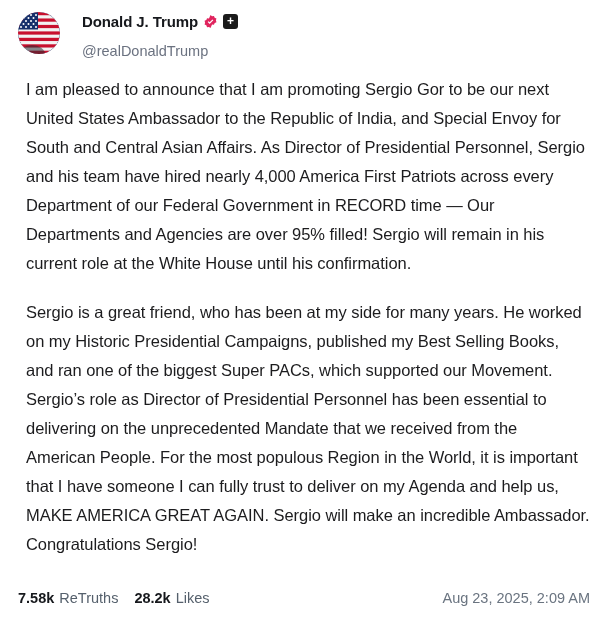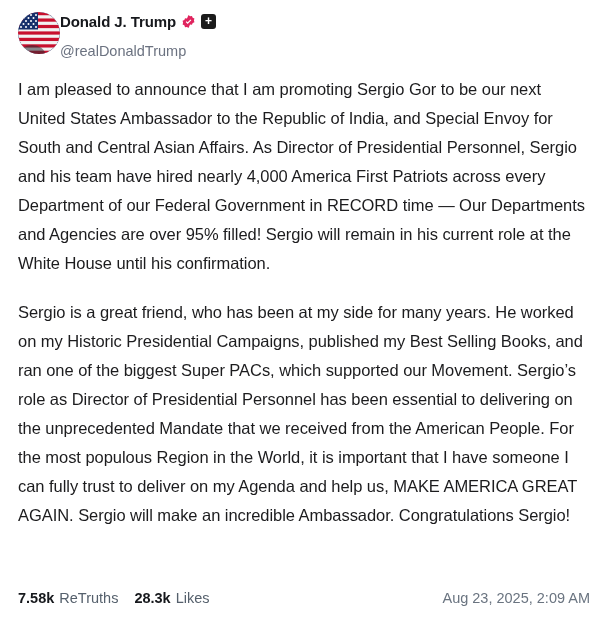--- a/index.html
+++ b/index.html
@@ -19,21 +19,21 @@
     width: 608px;
     height: 622px;
     padding: 10px 18px 0 18px;
     display: flex;
     flex-direction: column;
   }
   
   .header {
     display: flex;
     align-items: flex-start;
-    gap: 0;
+    gap: 22px;
     padding-top: 2px;
   }
   .avatar {
     width: 42px;
     height: 42px;
     border-radius: 50%;
     overflow: hidden;
     flex: 0 0 auto;
     position: relative;
     background: #1b3a6b;
@@ -75,20 +75,21 @@
   }
   .handle {
     font-size: 14.5px;
     color: #6b7280;
     margin-top: 13px;
   }
   
   .body {
     margin-top: 16px;
     flex: 1 1 auto;
+    margin-left: 8px;
   }
   .para {
     font-size: 16.5px;
     line-height: 29px;
     color: #1c1c1e;
     margin: 0 0 20px 0;
     letter-spacing: -0.05px;
   }
   .para:last-child { margin-bottom: 0; }
   
@@ -195,20 +196,20 @@
     <p class="para">Sergio is a great friend, who has been at my side for many years. He worked on my Historic Presidential Campaigns, published my Best Selling Books, and ran one of the biggest Super PACs, which supported our Movement. Sergio’s role as Director of Presidential Personnel has been essential to delivering on the unprecedented Mandate that we received from the American People. For the most populous Region in the World, it is important that I have someone I can fully trust to deliver on my Agenda and help us, MAKE AMERICA GREAT AGAIN. Sergio will make an incredible Ambassador. Congratulations Sergio!</p>
   </div>
 
   <div class="footer">
     <div class="stats">
       <div class="stat">
         <span class="stat-count">7.58k</span>
         <span class="stat-label">ReTruths</span>
       </div>
       <div class="stat">
-        <span class="stat-count">28.3k</span>
+        <span class="stat-count">28.2k</span>
         <span class="stat-label">Likes</span>
       </div>
     </div>
     <div class="timestamp">Aug 23, 2025, 2:09 AM</div>
   </div>
 
 </div>
 
 </body></html>

